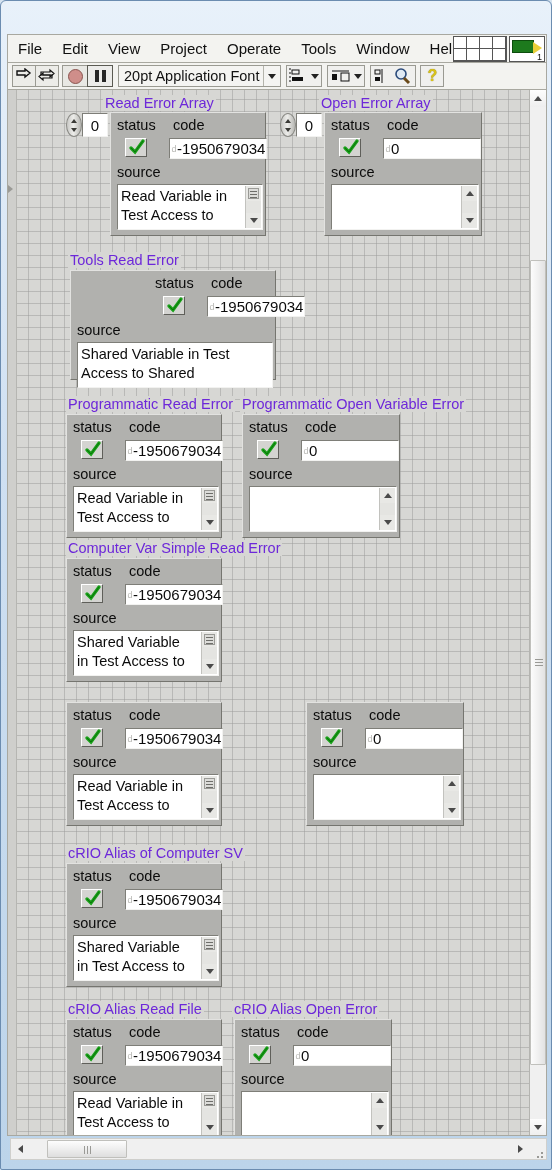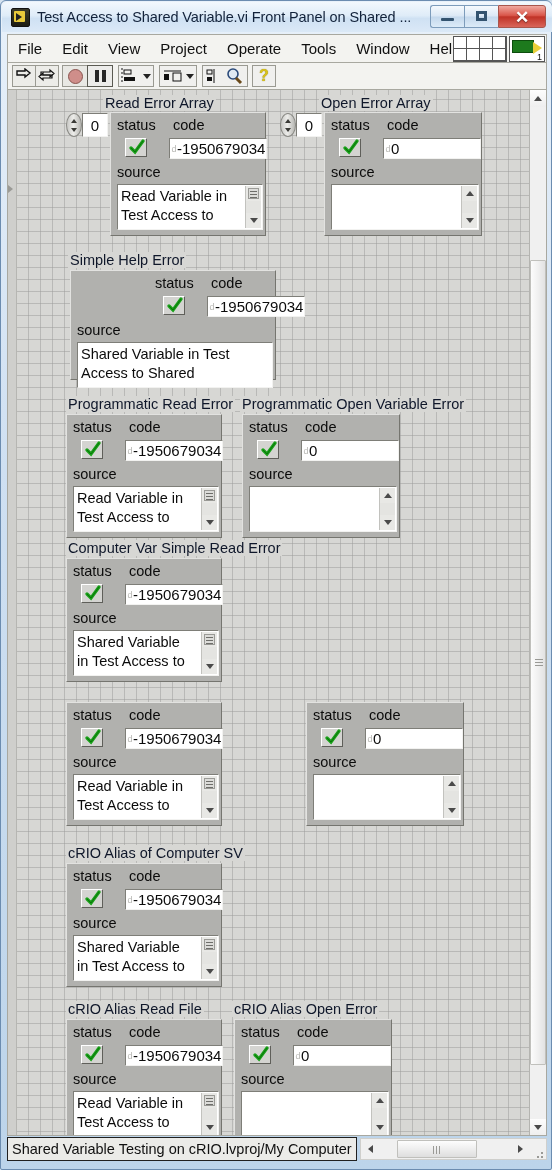--- a/index.html
+++ b/index.html
@@ -165,21 +165,21 @@
   .tri-dn{width:0;height:0;border-left:4px solid transparent;border-right:4px solid transparent;border-top:5px solid #4a4a4a;}
   .vs-thumb{
     position:absolute;left:0;top:170px;width:16px;height:805px;
     background:linear-gradient(to right,#fcfcfc,#f0f0f0 50%,#e2e2e2);
     border:1px solid #c0c0bc;box-sizing:border-box;border-radius:1px;
   }
   .vs-grip{position:absolute;left:4px;top:50%;margin-top:-4px;width:8px;height:8px;}
   .vs-grip i{display:block;height:1px;background:#9a9a96;margin-bottom:2px;}
   
   .label{
-    position:absolute;font-size:14.5px;color:#0f172a;background:#d7d7d4;
+    position:absolute;font-size:14.5px;color:#6d28d9;background:#d7d7d4;
     padding:0 2px;white-space:nowrap;line-height:16px;
   }
   .cluster{
     position:absolute;background:#b1b1ae;
     border-top:1px solid #e2e2e0;border-left:1px solid #e2e2e0;
     border-right:1px solid #75756f;border-bottom:1px solid #75756f;
     box-sizing:border-box;
   }
   .c-lab{
     position:absolute;font-size:14.5px;color:#0b0b0b;white-space:nowrap;line-height:16px;
@@ -270,36 +270,20 @@
   }
   .hs-grip i{display:inline-block;width:1px;height:8px;background:#9a9a96;margin:0 1px;vertical-align:middle;}
   .resize-grip{width:14px;height:22px;position:relative;}
   .resize-grip i{position:absolute;width:2px;height:2px;background:#9a9a96;}
 </style>
 </head>
 <body>
 
 <div class="window">
 
-  <div class="titlebar">
-    <div class="app-icon"></div>
-    <div class="title-text">Test Access to Shared Variable.vi Front Panel on Shared ...</div>
-    <div class="wbtns">
-      <div class="wbtn first">
-          <span class="gmin"></span>
-        </div>
-      <div class="wbtn">
-          <span class="gmax"></span>
-          <span class="gmax2"></span>
-        </div>
-      <div class="wbtn close">
-          <span class="gx">✕</span>
-        </div>
-    </div>
-  </div>
 
   <div class="menubar">
     <div class="menu-item">File</div>
     <div class="menu-item">Edit</div>
     <div class="menu-item">View</div>
     <div class="menu-item">Project</div>
     <div class="menu-item">Operate</div>
     <div class="menu-item">Tools</div>
     <div class="menu-item">Window</div>
     <div class="menu-item">Help</div>
@@ -340,20 +324,26 @@
       <div class="stop-btn">
         <span class="stop-circ"></span>
       </div>
       <div class="pause-btn">
         <span class="pause-bars">
             <i></i>
             <i></i>
           </span>
       </div>
     </div>
+    <div class="font-box">
+      <span class="font-label">20pt Application Font</span>
+      <span class="font-caret">
+          <i class="caret-dn"></i>
+        </span>
+    </div>
     <div class="tb-split">
       <svg class="ico-svg" width="20" height="18" viewBox="0 0 20 18">
         <rect x="3" y="3" width="7" height="4" fill="none" stroke="#111"></rect>
         <rect x="3" y="10" width="11" height="4" fill="#111"></rect>
         <line x1="1" y1="1" x2="1" y2="17" stroke="#111" stroke-dasharray="2 2"></line>
       </svg>
       <i class="caret-dn" style="margin-left:2px"></i>
     </div>
     <div class="tb-split">
       <svg class="ico-svg" width="22" height="18" viewBox="0 0 22 18">
@@ -450,21 +440,21 @@
             <div class="su">
                 <i class="tri-s-up"></i>
               </div>
             <div class="sd">
                 <i class="tri-s-dn"></i>
               </div>
           </div>
         </div>
       </div>
 
-      <div class="label" style="left:60px;top:162px;">Simple Help Error</div>
+      <div class="label" style="left:60px;top:162px;">Tools Read Error</div>
       <div class="cluster" style="left:62px;top:180px;width:206px;height:110px;">
         <div class="c-lab" style="left:84px;top:4px;">status</div>
         <div class="c-lab" style="left:140px;top:4px;">code</div>
         <div class="bool-led" style="left:92px;top:25px;">
           <svg width="18" height="17" viewBox="0 0 18 17">
               <path d="M3 9 L7 13 L15 2" fill="none" stroke="#17a017" stroke-width="3.2" stroke-linecap="round"></path>
               <path d="M3 9 L7 13 L15 2" fill="none" stroke="#0a6e0a" stroke-width="0.9"></path>
             </svg>
         </div>
         <div class="numbox" style="left:136px;top:25px;width:98px;height:21px;">
@@ -738,21 +728,20 @@
             <i></i>
           </span>
       </div>
       <div class="vs-arrow dn">
           <i class="tri-dn"></i>
         </div>
     </div>
   </div>
 
   <div class="statusbar">
-    <div class="status-field">Shared Variable Testing on cRIO.lvproj/My Computer</div>
     <div class="hscroll">
       <div class="hs-arrow">
           <i class="tri-l"></i>
         </div>
       <div class="hs-thumb">
         <span class="hs-grip"><i></i><i></i><i></i></span>
       </div>
       <div class="hs-arrow" style="position:absolute;right:16px;">
           <i class="tri-r"></i>
         </div>

